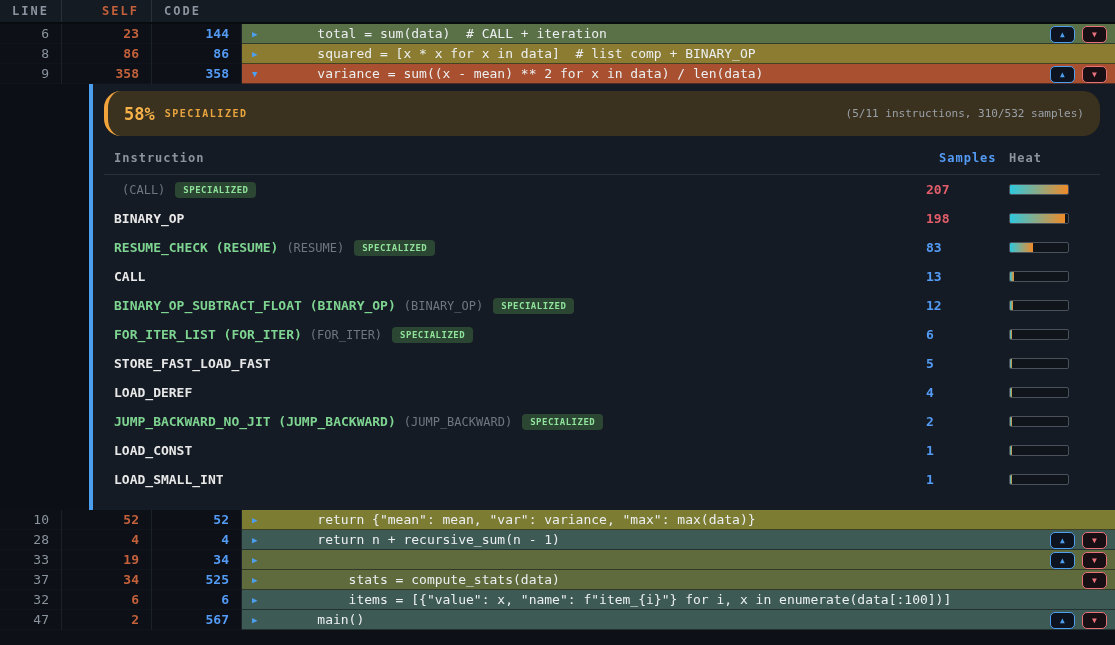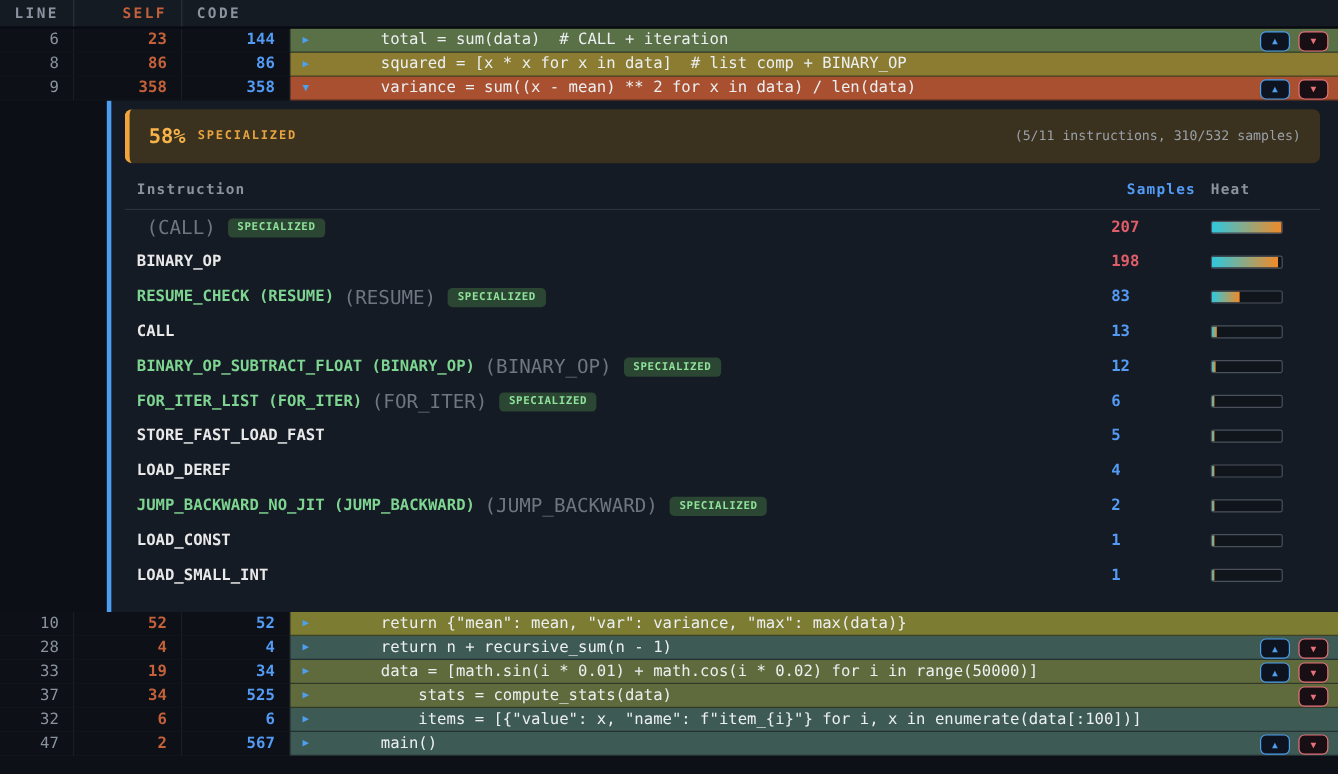--- a/index.html
+++ b/index.html
@@ -47,39 +47,39 @@
     display:flex; align-items:center; justify-content:center; font-size:8px;
   }
   .btn.up   { border:1.5px solid #4d9fef; color:#4d9fef; background:#0d1420; }
   .btn.down { border:1.5px solid #e8717a; color:#e8717a; background:#170f14; }
   
   .panel { display:flex; height:426px; }
   .panel-gutter { width:93px; flex:none; background:#0c1016; border-right:4px solid #4b9fee; }
   .panel-body { flex:1; background:#151b24; }
   .banner {
     margin:7px 15px 0 11px; height:45px;
-    background:#3a321f; border-left:4px solid #f2a43c; border-radius:6px;
+    background:#3a321f; border-left:4px solid #f2a43c; border-radius:17px;
     display:flex; align-items:center; padding:0 16px;
   }
   .pct { font-size:17px; font-weight:bold; color:#f7b24a; }
   .pct-label { font-size:10px; font-weight:bold; color:#e8a43f; letter-spacing:1.5px; margin-left:10px; }
   .banner-right { margin-left:auto; font-size:11px; color:#9aa0a8; }
   .itable { margin:6px 15px 0 11px; }
   .ithead {
     display:flex; align-items:center; height:33px;
     border-bottom:1px solid #2b313b; padding:0 31px 0 10px;
     font-size:12px; font-weight:bold; letter-spacing:1px;
   }
   .ith-instruction { color:#8b949e; }
   .ith-samples { margin-left:auto; width:70px; text-align:left; color:#539bf5; }
   .ith-heat { margin-left:0; width:60px; color:#8b949e; }
   .irow { display:flex; align-items:center; height:29px; padding:0 31px 0 10px; }
   .iname { font-size:13px; font-weight:bold; color:#e8e8e8; white-space:nowrap; }
   .iname.spec { color:#7ed491; }
-  .ihint { font-size:16px; color:#6e7681; margin-left:8px; white-space:nowrap; }
+  .ihint { font-size:12px; color:#6e7681; margin-left:8px; white-space:nowrap; }
   .ibadge {
     font-size:9px; font-weight:bold; color:#8fe39b; background:#2b4632;
     padding:3px 8px; border-radius:4px; margin-left:10px; letter-spacing:.5px;
   }
   .isamples { margin-left:auto; width:70px; text-align:left; font-size:13px; font-weight:bold; }
   .isamples.hot { color:#e25d6a; }
   .isamples.cold { color:#539bf5; }
   .ibar {
     margin-left:13px; width:60px; height:11px; flex:none;
     border:1px solid #4a515b; border-radius:2px; background:#10151c; overflow:hidden;
@@ -289,21 +289,20 @@
       </span>
     </div>
   </div>
 
   <div class="crow">
     <div class="gcell c-line">33</div>
     <div class="gcell c-self">19</div>
     <div class="gcell c-total">34</div>
     <div class="codecell" style="background: rgb(95, 107, 61);">
       <span class="tri">▶</span>
-      <span class="codetext">    data = [math.sin(i * 0.01) + math.cos(i * 0.02) for i in range(50000)]</span>
       <span class="btns">
         <span class="btn up">▲</span>
         <span class="btn down">▼</span>
       </span>
     </div>
   </div>
 
   <div class="crow">
     <div class="gcell c-line">37</div>
     <div class="gcell c-self">34</div>

